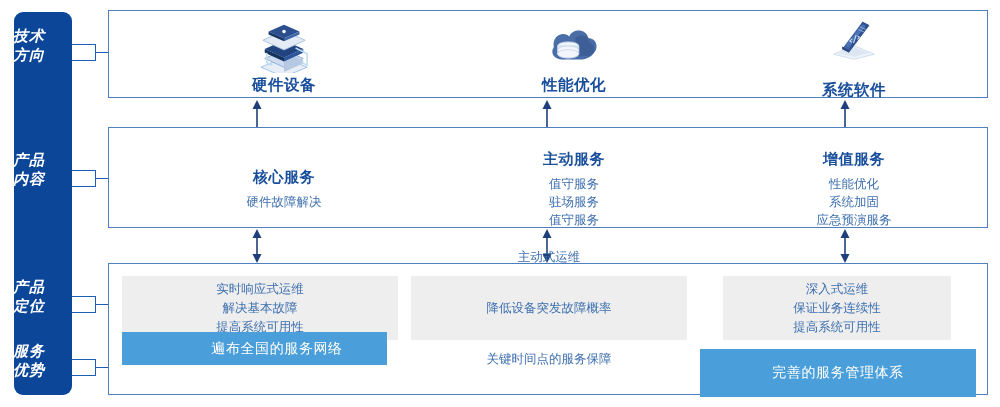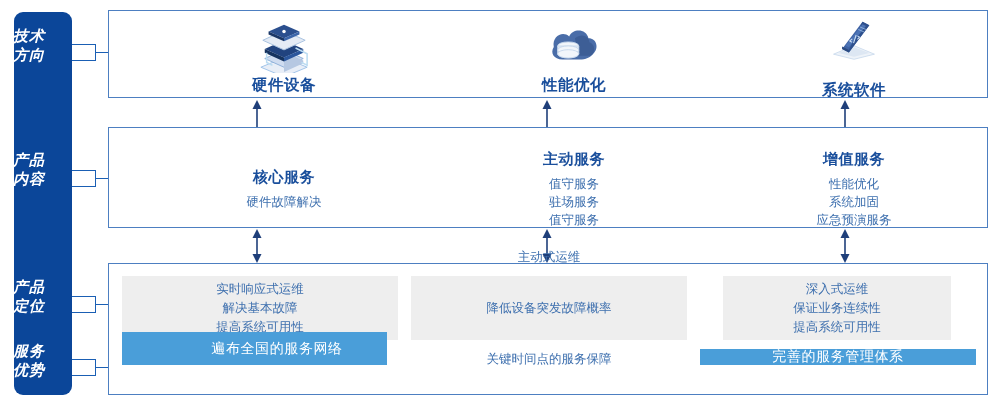--- a/index.html
+++ b/index.html
@@ -314,18 +314,18 @@
     </div>
     <div class="gray-card" style="left:614px; top:12px; width:228px; height:64px;">
       <div class="gray-line">深入式运维</div>
       <div class="gray-line">保证业务连续性</div>
       <div class="gray-line">提高系统可用性</div>
     </div>
 
     <div class="blue-bar" style="left:13px; top:68px; width:220px; height:33px;padding-left:45px;">
       <span class="blue-bar-text">遍布全国的服务网络</span>
     </div>
-    <div class="blue-bar" style="left:591px; top:85px; width:276px; height:16px;">
+    <div class="blue-bar" style="left:591px; top:85px; width:276px; height:48px;">
       <span class="blue-bar-text">完善的服务管理体系</span>
     </div>
   </div>
 
 </div>
 
 </body></html>

